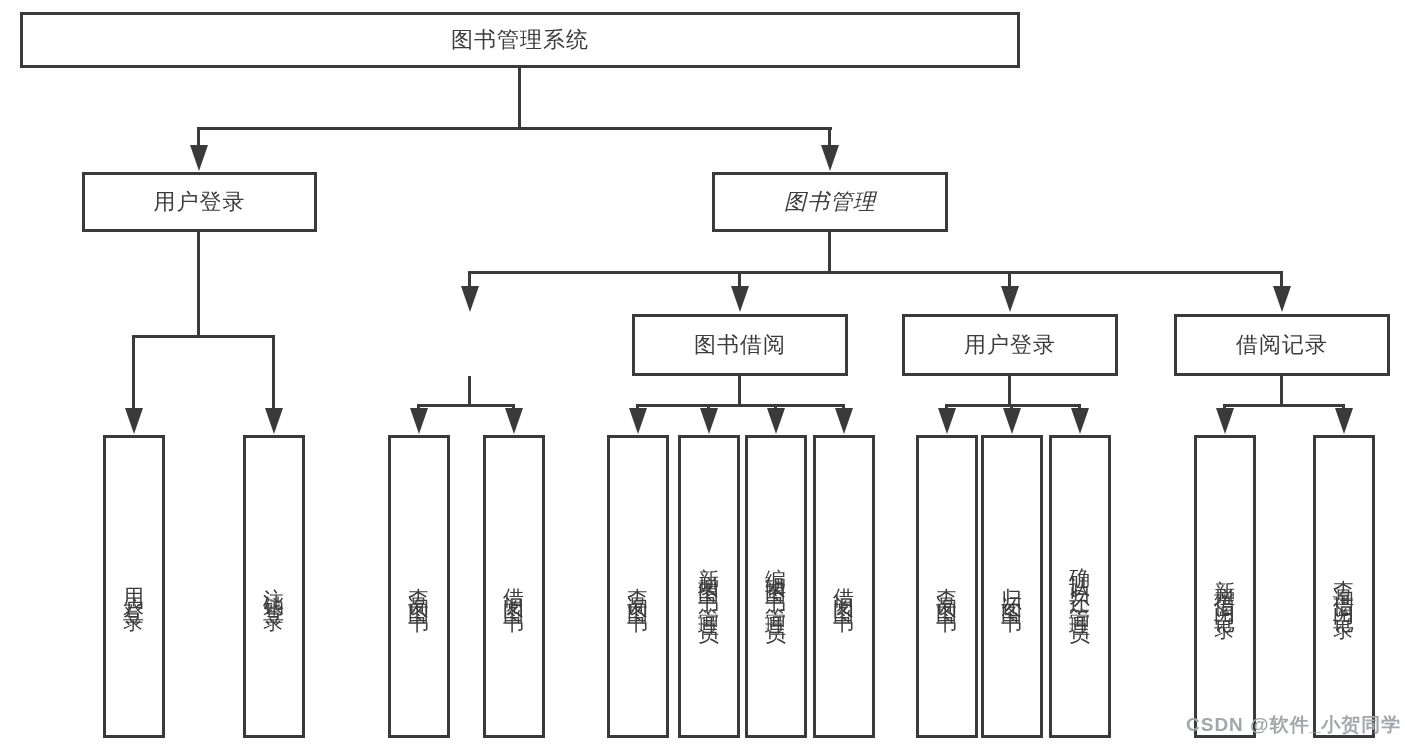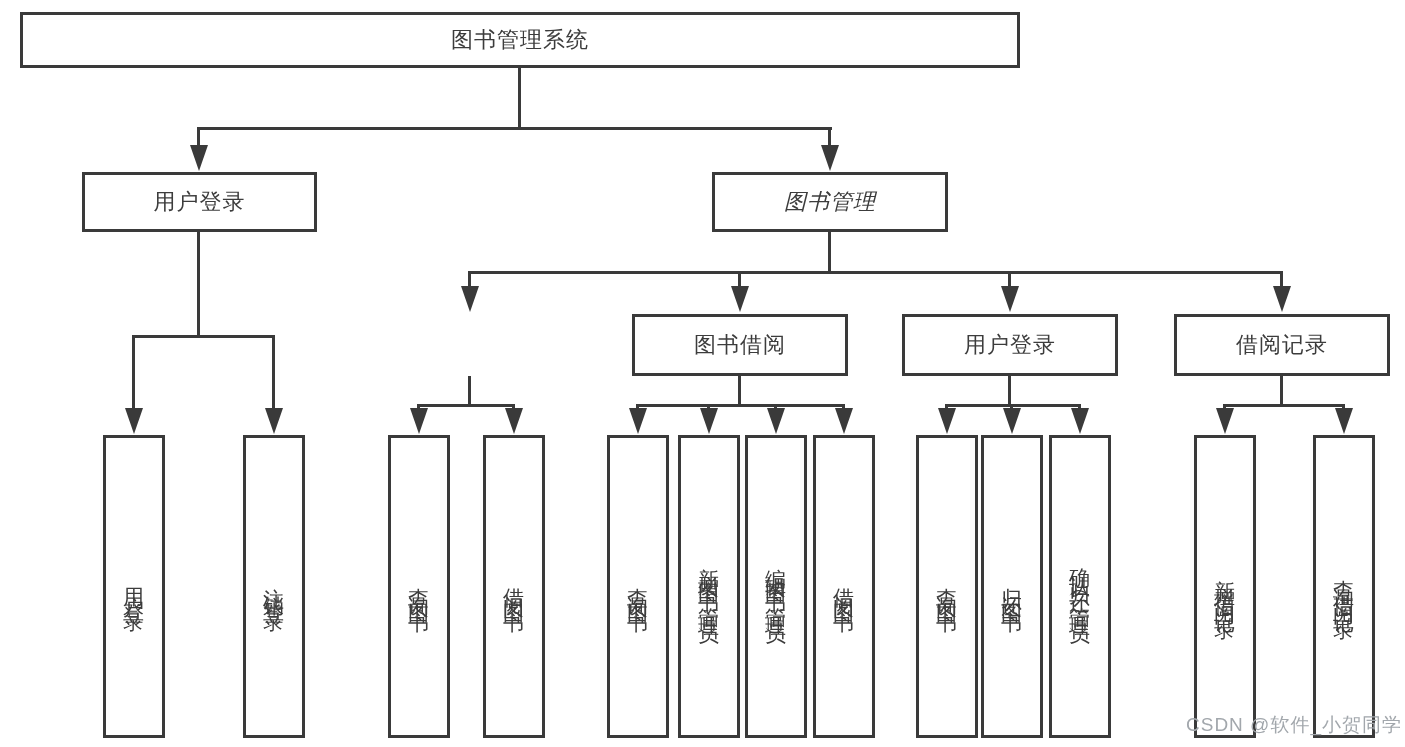--- a/index.html
+++ b/index.html
@@ -59,20 +59,21 @@
   }
   .watermark {
     position: absolute;
     left: 1186px;
     top: 712px;
     font-size: 19px;
     color: #a2a7ac;
     letter-spacing: 1px;
     z-index: 5;
     white-space: nowrap;
+    font-weight: bold;
   }
 </style>
 </head>
 <body>
 
 <div id="stage">
 
   <div class="hbox" style="left:20px; top:12px; width:1000px; height:56px;">
     <span>图书管理系统</span>
   </div>

